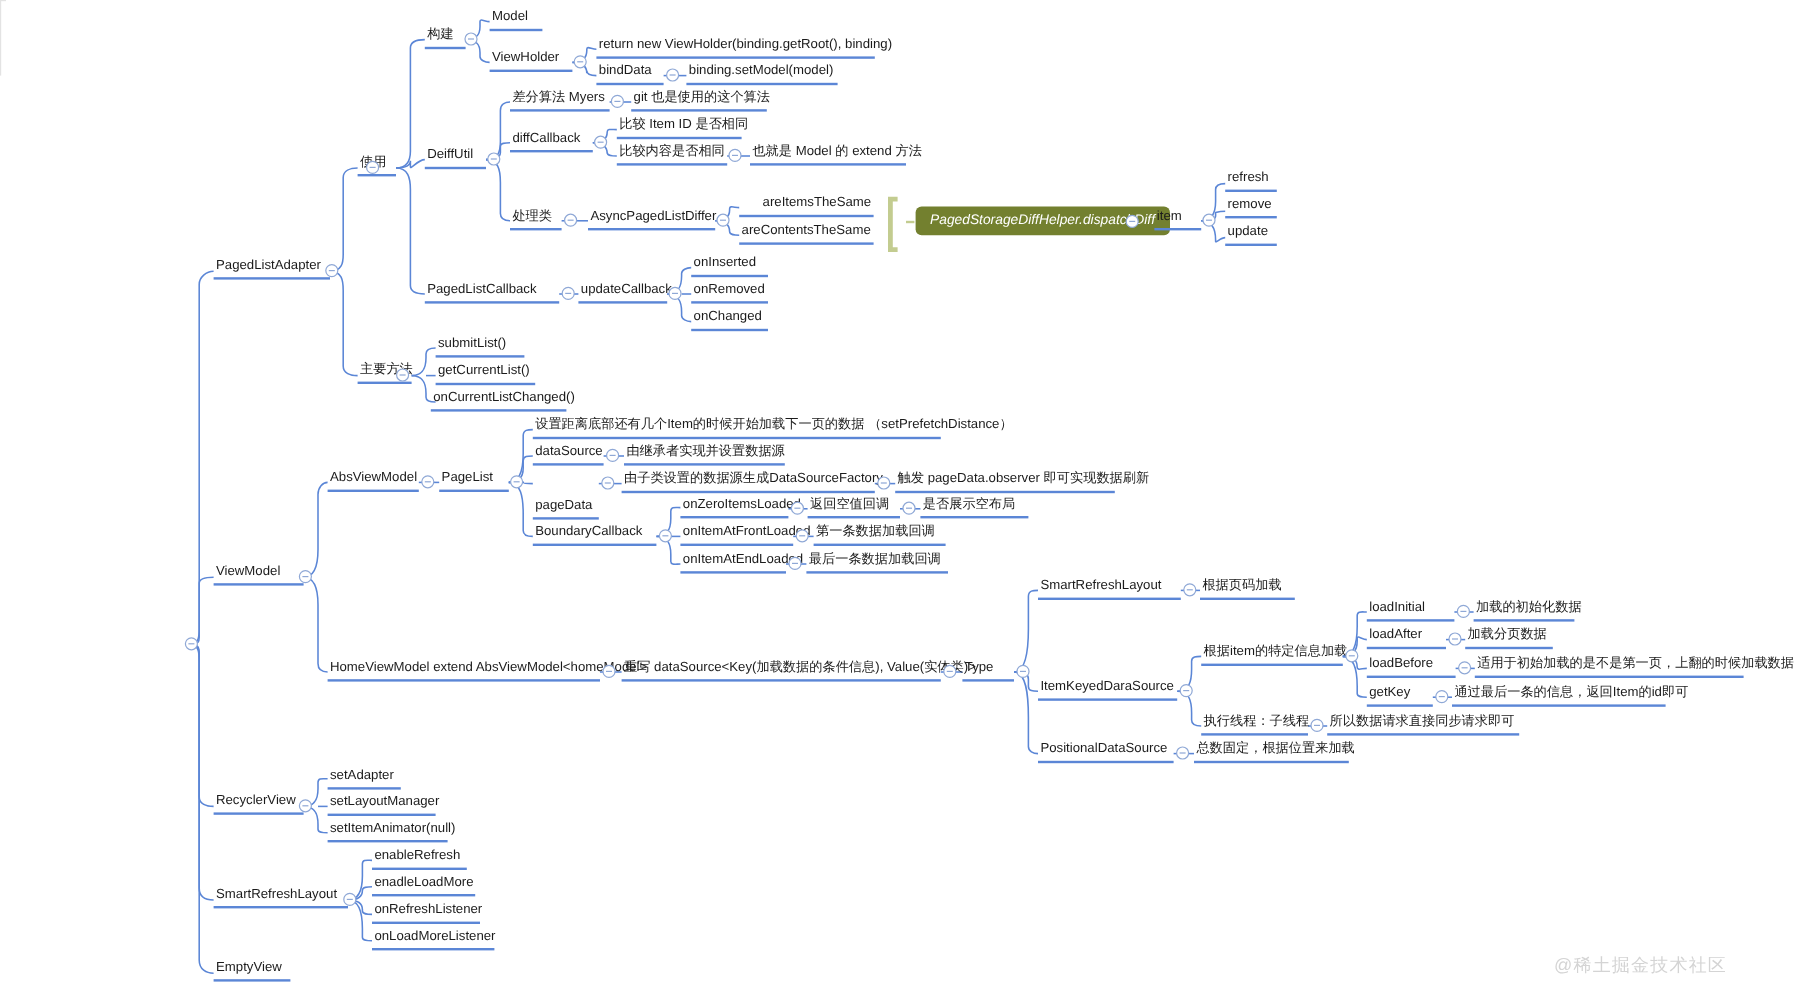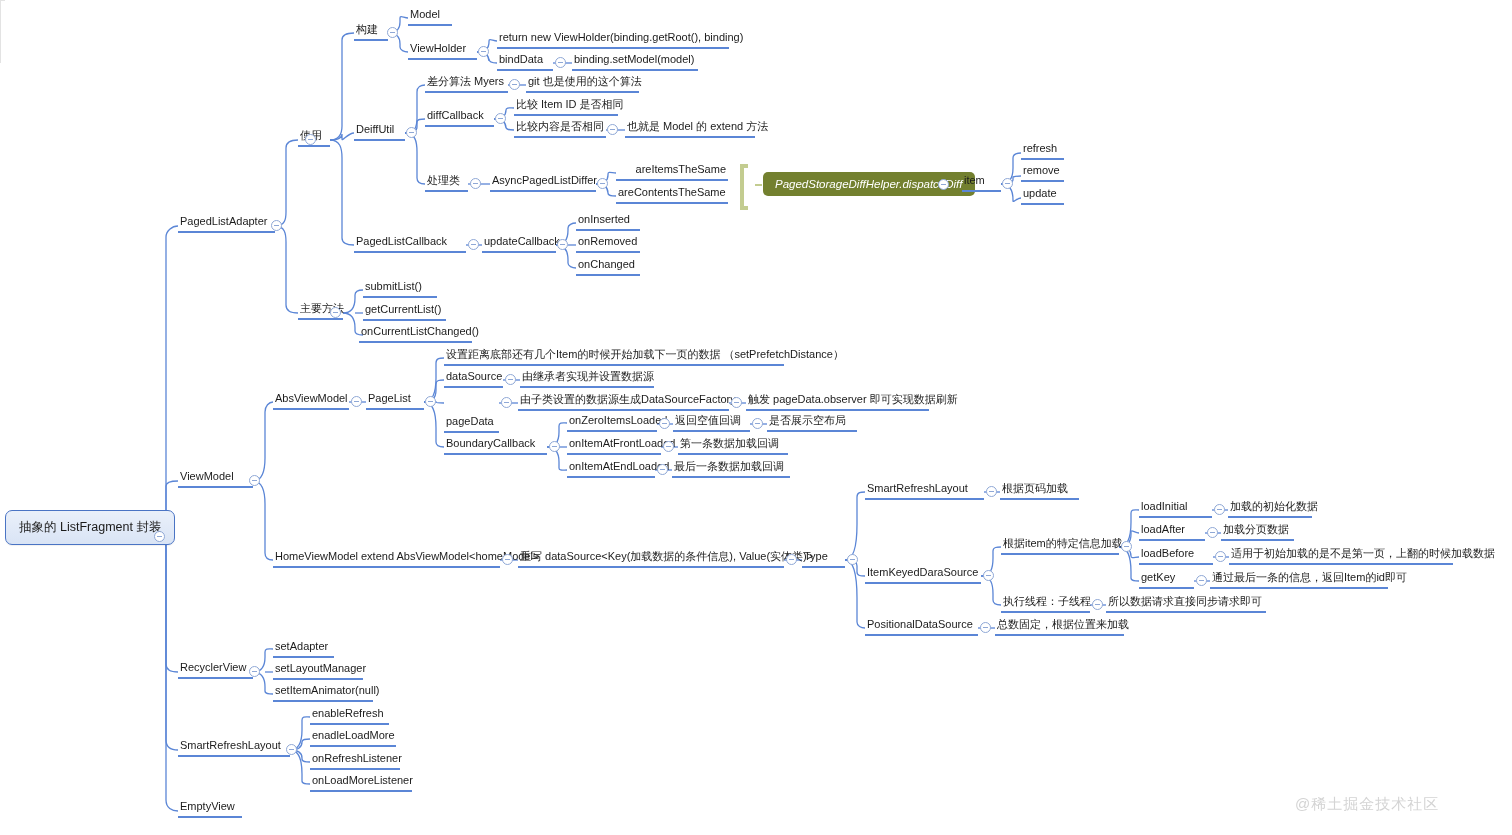--- a/index.html
+++ b/index.html
@@ -204,21 +204,20 @@
       <path d="M290,750 C300,750 302,746 302,742 L302,742 C302,739 306,739 310,739"></path>
       <path d="M290,750 C300,750 302,754 302,758 L302,759 C302,762 306,762 310,762"></path>
       <path d="M290,750 C300,750 302,762 302,774 L302,781 C302,784 306,784 310,784"></path>
     </g>
 
     <g fill="none" stroke="#c3cc90" stroke-width="4" stroke-linecap="butt">
       <path d="M748,166 L742,166 L742,208 L748,208"></path>
     </g>
   </svg>
 
-  <div class="root-node" style="left:5px;top:510px;">抽象的 ListFragment 封装</div>
   <div class="toggle" style="left:154px;top:531px;"></div>
 
   <div class="node" style="left:178px;top:215px;width:97px;">PagedListAdapter</div>
   <div class="toggle" style="left:271px;top:220px;"></div>
 
   <div class="node" style="left:178px;top:470px;width:75px;">ViewModel</div>
   <div class="toggle" style="left:249px;top:475px;"></div>
 
   <div class="node" style="left:178px;top:661px;width:75px;">RecyclerView</div>
   <div class="toggle" style="left:249px;top:666px;"></div>

